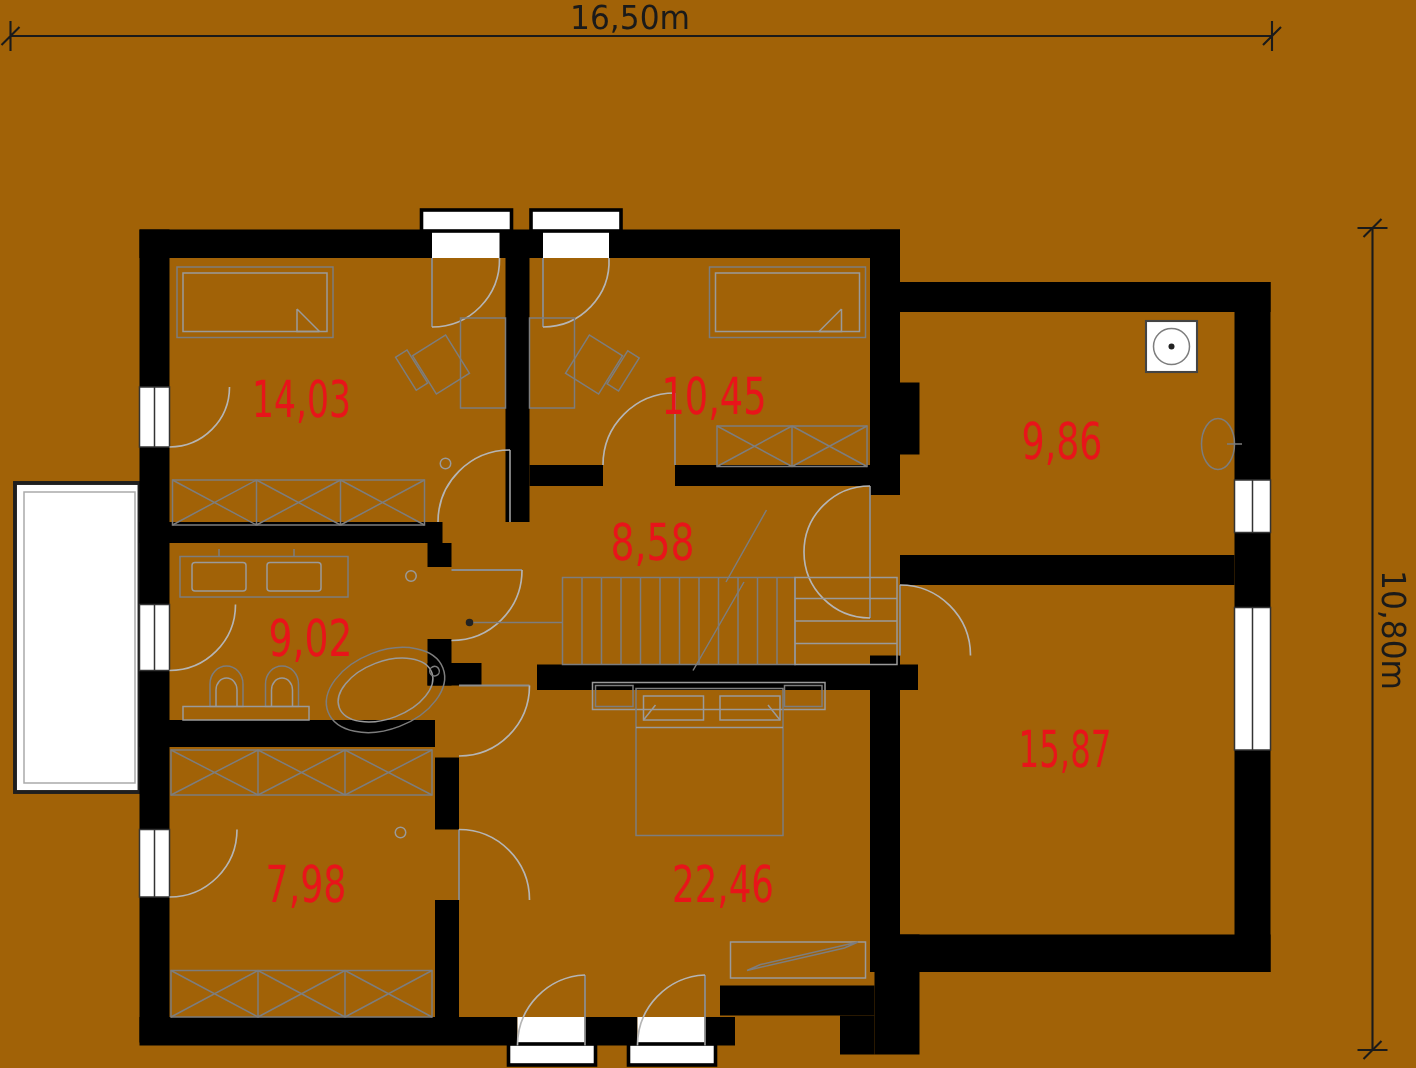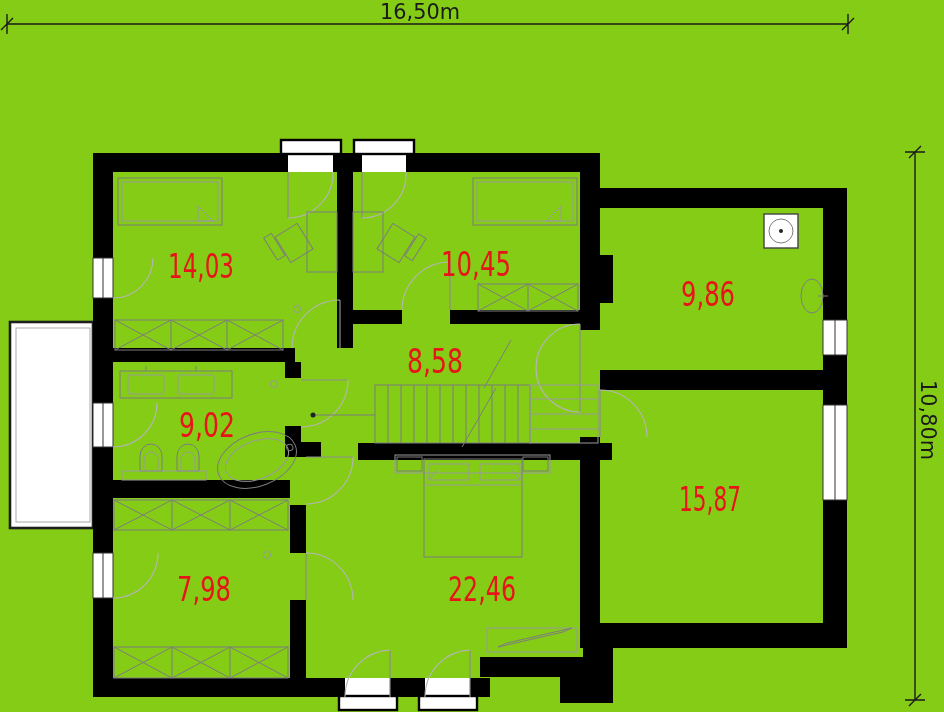--- a/index.html
+++ b/index.html
@@ -1,16 +1,16 @@
 <!DOCTYPE html>
 <html><head>
 <meta charset="utf-8">
 <style>
   html,body{margin:0;padding:0;background:#ffffff;}
-  #stage{position:relative;width:944px;height:712px;background:#84cc16;overflow:hidden;
+  #stage{position:relative;width:944px;height:712px;background:#a16207;overflow:hidden;
          font-family:"DejaVu Sans", sans-serif;}
   svg{display:block}
   .dim-text{font-family:"DejaVu Sans", sans-serif;fill:#1a1a1a;}
   .room-label{font-family:"DejaVu Sans", sans-serif;font-weight:500;}
   .wall{fill:#000000;stroke:none;}
   .win{fill:#ffffff;stroke:#333333;stroke-width:1;}
   .furn{fill:none;stroke:#7d7d7d;stroke-width:1;}
   .furn2{fill:none;stroke:#9a9a9a;stroke-width:1;}
   .arc{fill:none;stroke:#b5b5b5;stroke-width:1.1;}
   .leaf{fill:none;stroke:#8d8d8d;stroke-width:1.2;}

